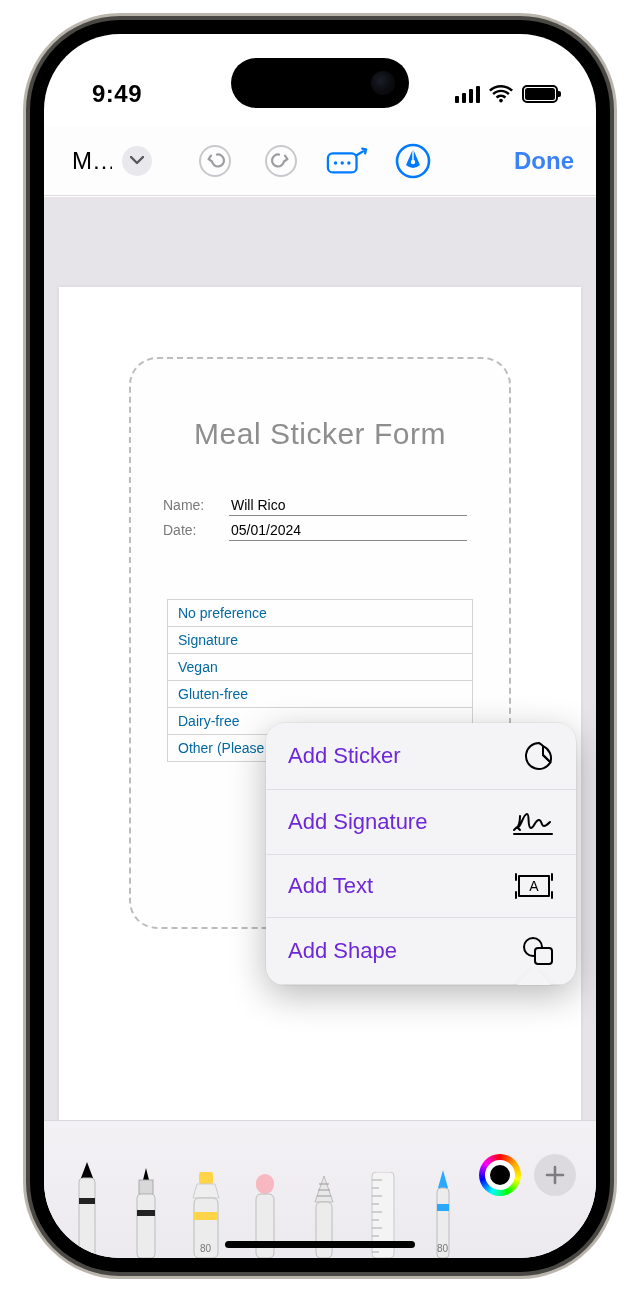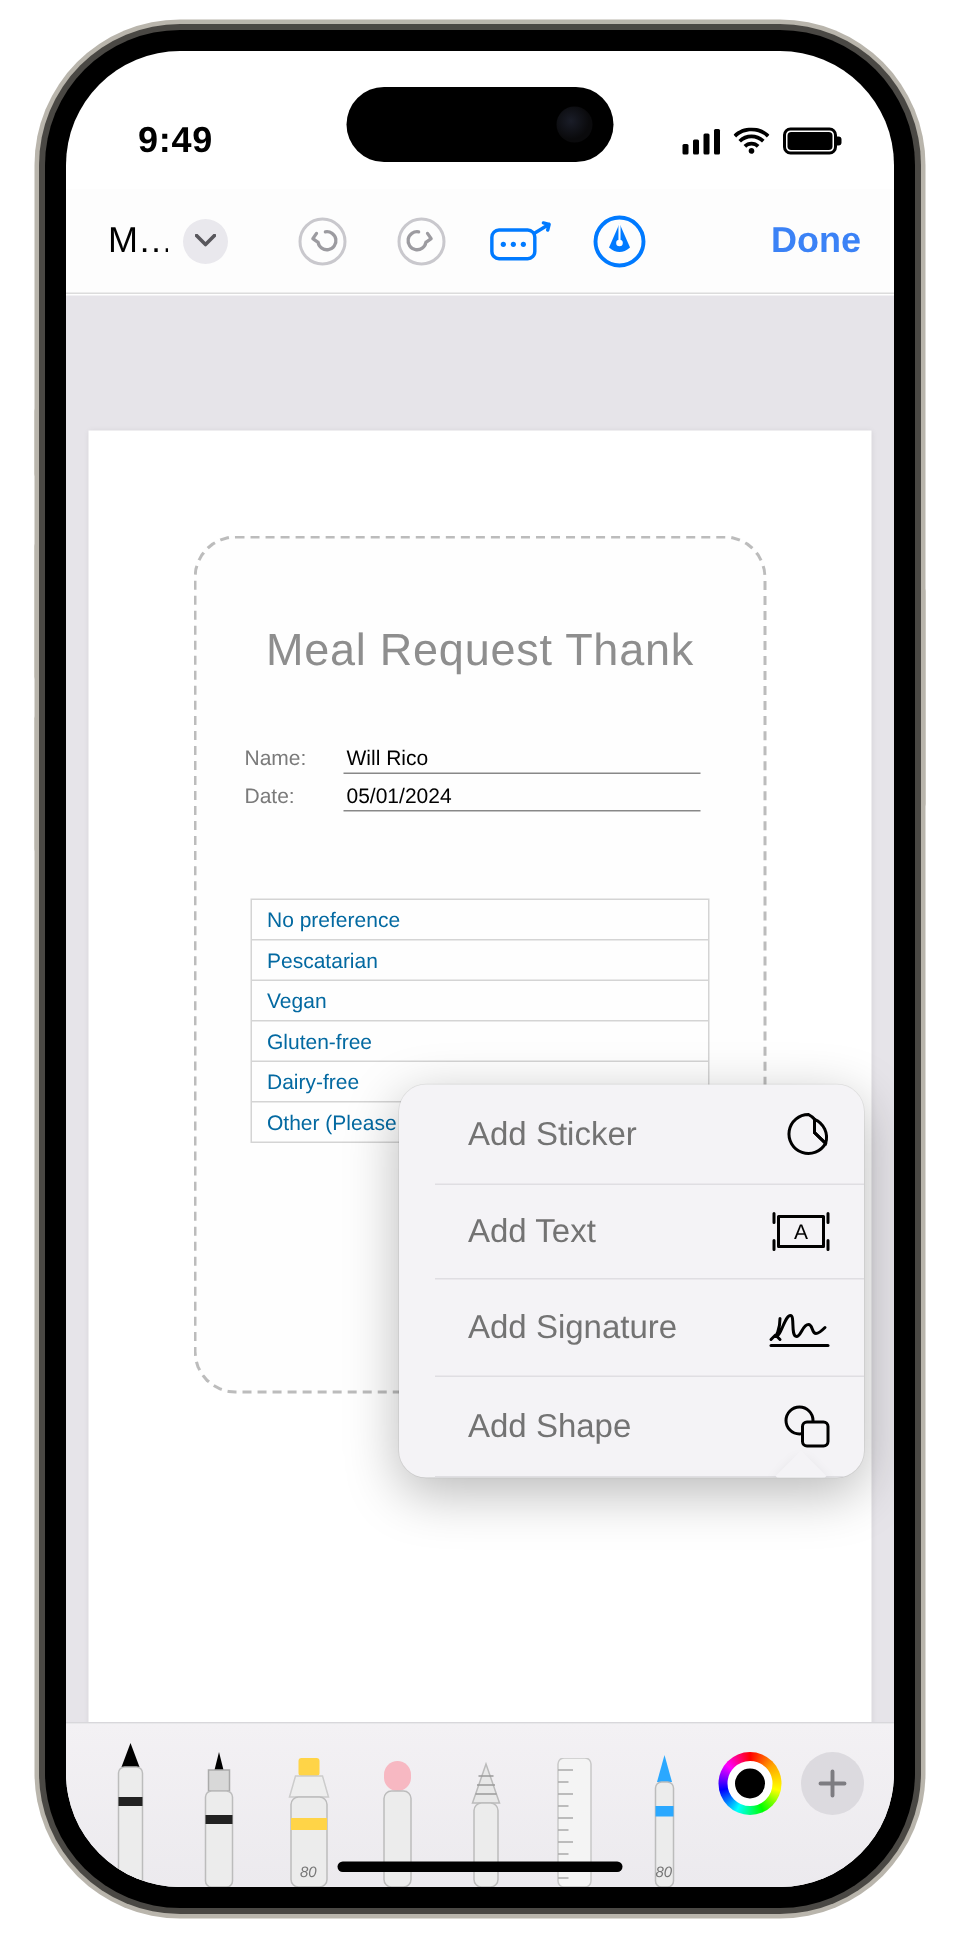--- a/index.html
+++ b/index.html
@@ -112,42 +112,40 @@
   .popover{
     position:absolute; left:222px; right:20px; top:689px;
     background:#f4f3f6;
     border-radius:18px;
     box-shadow: 0 10px 36px rgba(0,0,0,.28), 0 0 0 .5px rgba(0,0,0,.08);
     overflow:hidden;
     z-index:60;
   }
   .pop-row{
     display:flex; align-items:center; justify-content:space-between;
-    padding:18px 22px; font-size:22px; color:#737373;
+    padding:18px 22px; font-size:22px; color:#6d28d9;
     border-bottom:1px solid #dfdee2;
-    margin-left:24px;
   }
   .pop-row:last-child{border-bottom:none;}
   .pop-arrow{
     position:absolute; bottom:-11px; right:30px;
     width:24px; height:24px; background:#f4f3f6;
     transform:rotate(45deg);
     box-shadow: 4px 4px 10px rgba(0,0,0,.12);
     border-bottom-right-radius:4px;
   }
 
   
   .shelf{
-    position:absolute; bottom:0; left:0; right:0; height:110px;
+    position:absolute; bottom:0; left:0; right:0; height:138px;
     background:linear-gradient(#f3f1f4,#eceaee);
     border-top:1px solid #d8d7db;
     display:flex; align-items:flex-end; justify-content:space-between;
     padding:0 20px 0 20px;
     z-index:20;
-    font-style:italic;
   }
   .tool{ width:46px; height:100px; position:relative; display:flex; flex-direction:column; align-items:center; justify-content:flex-end;}
   .tool-label{ position:absolute; bottom:4px; font-size:10px; color:#777;}
   .color-well{
     width:42px; height:42px; border-radius:50%;
     background: conic-gradient(red,orange,yellow,lime,cyan,blue,magenta,red);
     position:relative; align-self:center; margin-bottom:30px;
   }
   .color-well::after{ content:""; position:absolute; inset:6px; border-radius:50%; background:#000; border:5px solid #fff;}
   .plus-btn{
@@ -228,65 +226,65 @@
             <circle cx="18" cy="19" r="2.2" fill="#fff"></circle>
             <line x1="18" y1="6" x2="18" y2="17" stroke="#fff" stroke-width="1.4"></line>
           </svg>
       </span>
       <span class="tb-done">Done</span>
     </div>
 
     <div class="doc-area">
       <div class="page">
         <div class="form-box">
-          <div class="form-title">Meal Request Thank</div>
+          <div class="form-title">Meal Sticker Form</div>
           <div class="form-fields">
             <div class="field-row">
               <span class="field-label">Name:</span>
               <span class="field-val">Will Rico</span>
             </div>
             <div class="field-row">
               <span class="field-label">Date:</span>
               <span class="field-val">05/01/2024</span>
             </div>
           </div>
           <div class="pref-table">
             <div class="pref-row">No preference</div>
-            <div class="pref-row">Pescatarian</div>
+            <div class="pref-row">Signature</div>
             <div class="pref-row">Vegan</div>
             <div class="pref-row">Gluten-free</div>
             <div class="pref-row">Dairy-free</div>
             <div class="pref-row">Other (Please specify):</div>
           </div>
           <div class="thank">Thank you!</div>
         </div>
       </div>
     </div>
 
     <div class="popover">
       <div class="pop-row">
         <span>Add Sticker</span>
         <svg width="30" height="30" viewBox="0 0 30 30">
             <path d="M15 2a13 13 0 1 0 11.4 19.2L19 14V5.2A13 13 0 0 0 15 2z" fill="none" stroke="#000" stroke-width="2"></path>
             <path d="M19 5.2V14l7.4 7.2A13 13 0 0 0 19 5.2z" fill="none" stroke="#000" stroke-width="2"></path>
           </svg>
       </div>
       <div class="pop-row">
+        <span>Add Signature</span>
+        <svg width="42" height="28" viewBox="0 0 42 28">
+            <path d="M2 22l3-3 3 3M8 8c0 8-3 12-3 12 4 0 6-14 10-14 3 0 0 14 4 14 3 0 4-8 8-8 3 0 2 6 5 6 2 0 4-2 6-4" fill="none" stroke="#000" stroke-width="2" stroke-linecap="round" stroke-linejoin="round"></path>
+            <line x1="2" y1="26" x2="40" y2="26" stroke="#000" stroke-width="2" stroke-linecap="round"></line>
+          </svg>
+      </div>
+      <div class="pop-row">
         <span>Add Text</span>
         <svg width="40" height="26" viewBox="0 0 40 26">
             <path d="M5 3h30v20H5z" fill="none" stroke="#000" stroke-width="2" stroke-linejoin="round"></path>
             <path d="M2 1v6M2 19v6M38 1v6M38 19v6" stroke="#000" stroke-width="2" stroke-linecap="round"></path>
             <text x="20" y="18" text-anchor="middle" font-size="14" font-family="Arial" fill="#000">A</text>
-          </svg>
-      </div>
-      <div class="pop-row">
-        <span>Add Signature</span>
-        <svg width="42" height="28" viewBox="0 0 42 28">
-            <path d="M2 22l3-3 3 3M8 8c0 8-3 12-3 12 4 0 6-14 10-14 3 0 0 14 4 14 3 0 4-8 8-8 3 0 2 6 5 6 2 0 4-2 6-4" fill="none" stroke="#000" stroke-width="2" stroke-linecap="round" stroke-linejoin="round"></path>
-            <line x1="2" y1="26" x2="40" y2="26" stroke="#000" stroke-width="2" stroke-linecap="round"></line>
           </svg>
       </div>
       <div class="pop-row">
         <span>Add Shape</span>
         <svg width="32" height="30" viewBox="0 0 32 30">
             <circle cx="11" cy="11" r="9" fill="none" stroke="#000" stroke-width="2"></circle>
             <rect x="13" y="12" width="17" height="16" rx="3" fill="#f4f3f6" stroke="#000" stroke-width="2"></rect>
           </svg>
       </div>
       <div class="pop-arrow"></div>

